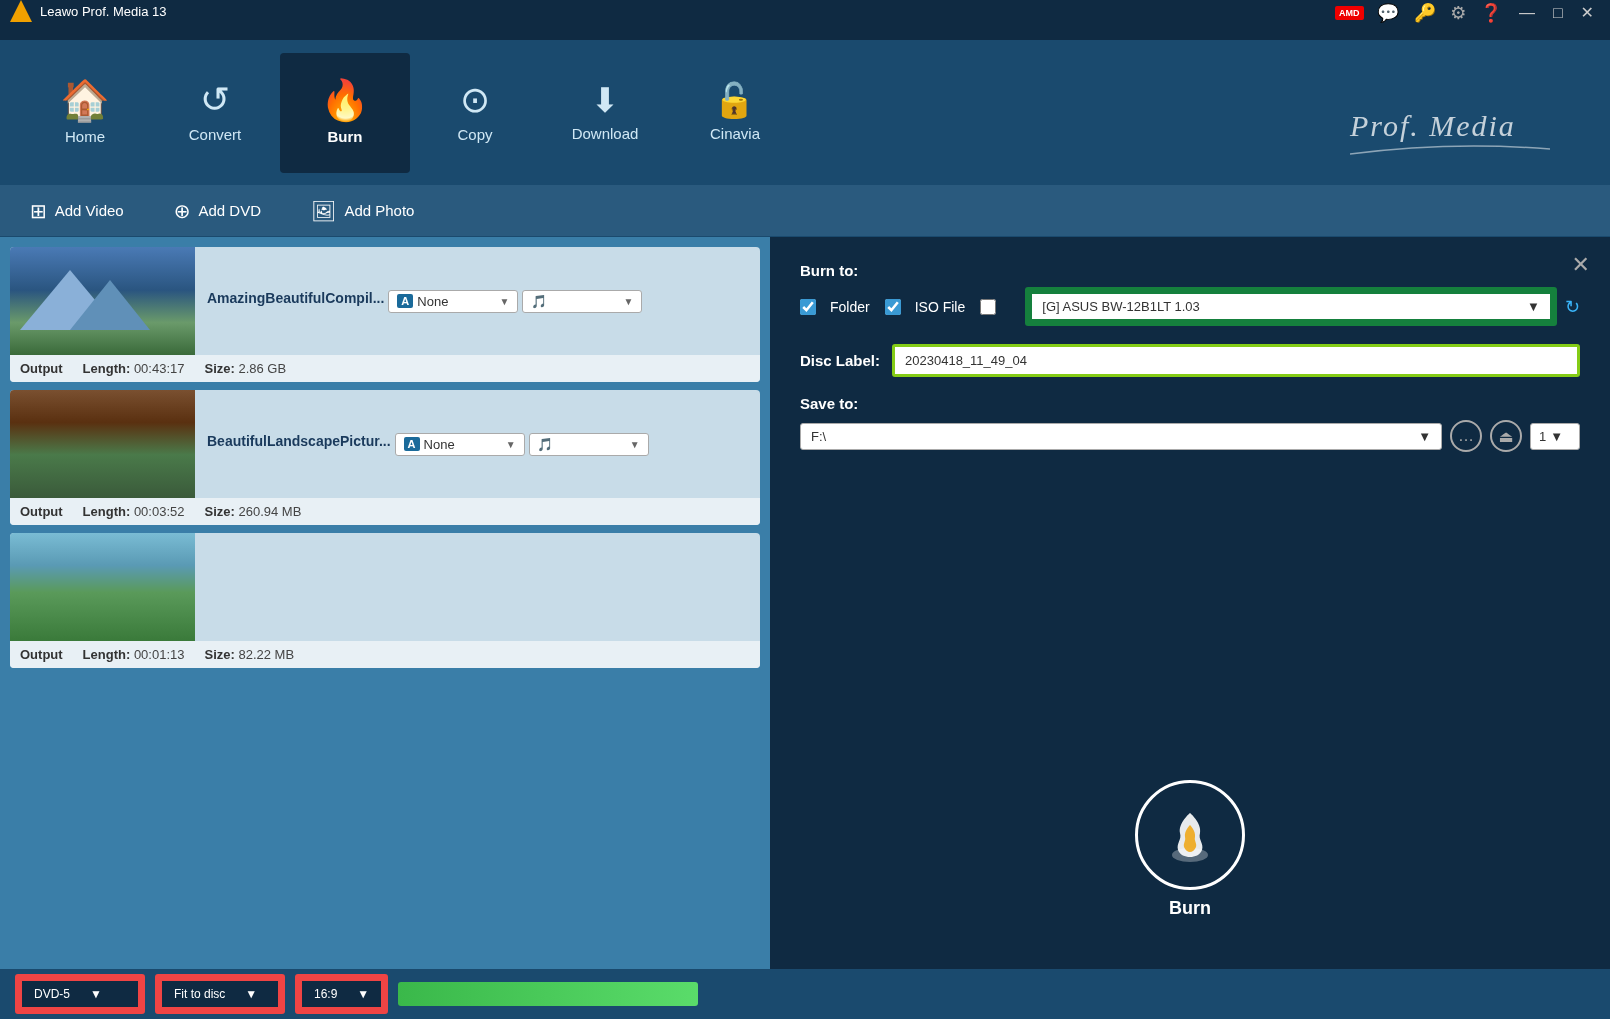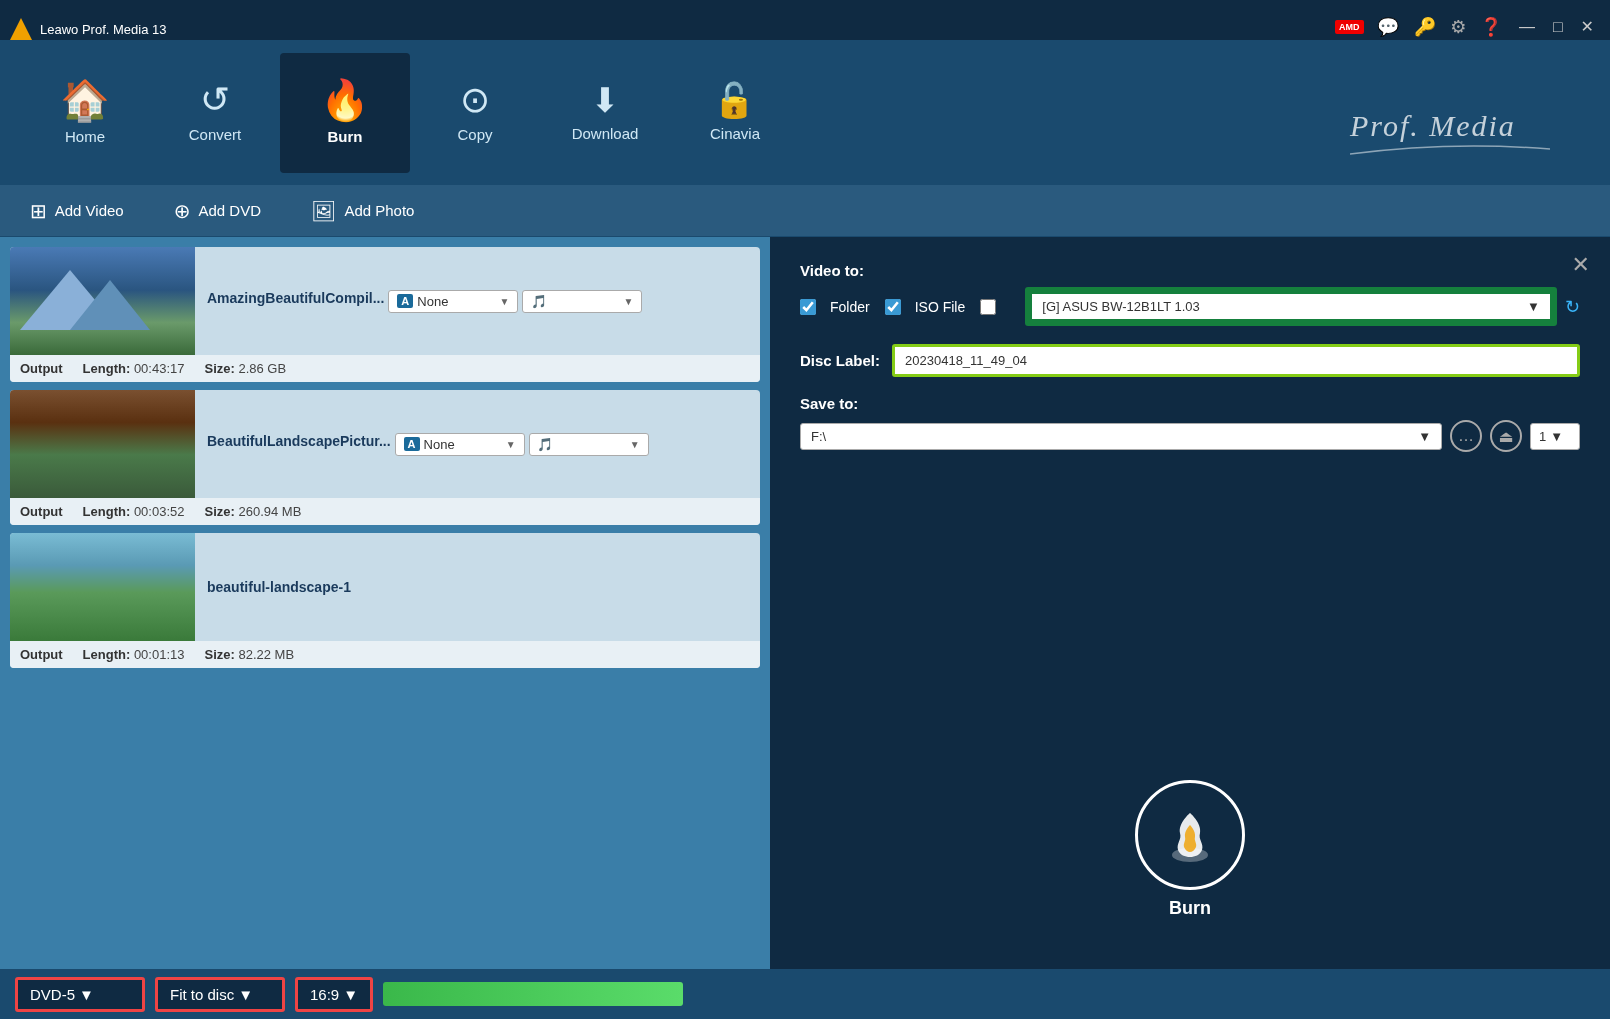--- a/index.html
+++ b/index.html
@@ -9,21 +9,21 @@
       height: 1019px;
       background: #1a3a5c;
       overflow: hidden;
     }
 
     
     .title-bar {
       background: #0f2a42;
       height: 40px;
       display: flex;
-      align-items: flex-end;
+      align-items: flex-start;
       padding: 0 10px;
       justify-content: space-between;
     }
     .title-bar-left {
       display: flex;
       align-items: center;
       gap: 8px;
     }
     .title-bar-logo {
       width: 22px;
@@ -456,28 +456,28 @@
     .bottom-bar {
       background: #1a4a6e;
       height: 50px;
       display: flex;
       align-items: center;
       padding: 0 15px;
       gap: 10px;
     }
     .bottom-dropdown {
       background: #0f2a42;
-      border: 3px solid #ef4444;
+      border: 7px solid #ef4444;
       border-radius: 3px;
       color: #fff;
       padding: 6px 12px;
-      font-size: 15px;
-      display: flex;
-      align-items: center;
-      gap: 4px;
+      font-size: 12px;
+      display: flex;
+      align-items: center;
+      gap: 20px;
       cursor: pointer;
       min-width: 130px;
     }
     .progress-bar-wrap {
       flex: 1;
       height: 24px;
       background: #0f2a42;
       border-radius: 3px;
       overflow: hidden;
       max-width: 300px;
@@ -619,40 +619,35 @@
         <span><span class="meta-label">Length:</span> <span>00:03:52</span></span>
         <span><span class="meta-label">Size:</span> <span>260.94 MB</span></span>
       </div>
     </div>
 
     <div class="video-item">
       <div class="video-item-top">
         <div class="video-thumb">
           <div class="thumb-forest"></div>
         </div>
-        <div class="video-info">
-          <div class="video-title-row">
-            <span class="video-title">beautiful-landscape-1</span>
-          </div>
-        </div>
       </div>
       <div class="video-meta">
         <span class="meta-label">Output</span>
         <span><span class="meta-label">Length:</span> <span>00:01:13</span></span>
         <span><span class="meta-label">Size:</span> <span>82.22 MB</span></span>
       </div>
     </div>
 
   </div>
 
   <div class="right-panel">
     <button class="close-btn">✕</button>
 
     <div>
-      <div class="field-label">Video to:</div>
+      <div class="field-label">Burn to:</div>
       <div class="burn-to-row">
         <label class="checkbox-group">
           <input type="checkbox" checked="" style="">
           <span>Folder</span>
         </label>
         <label class="checkbox-group">
           <input type="checkbox" checked="" style="">
           <span>ISO File</span>
         </label>
         <label class="checkbox-group">

